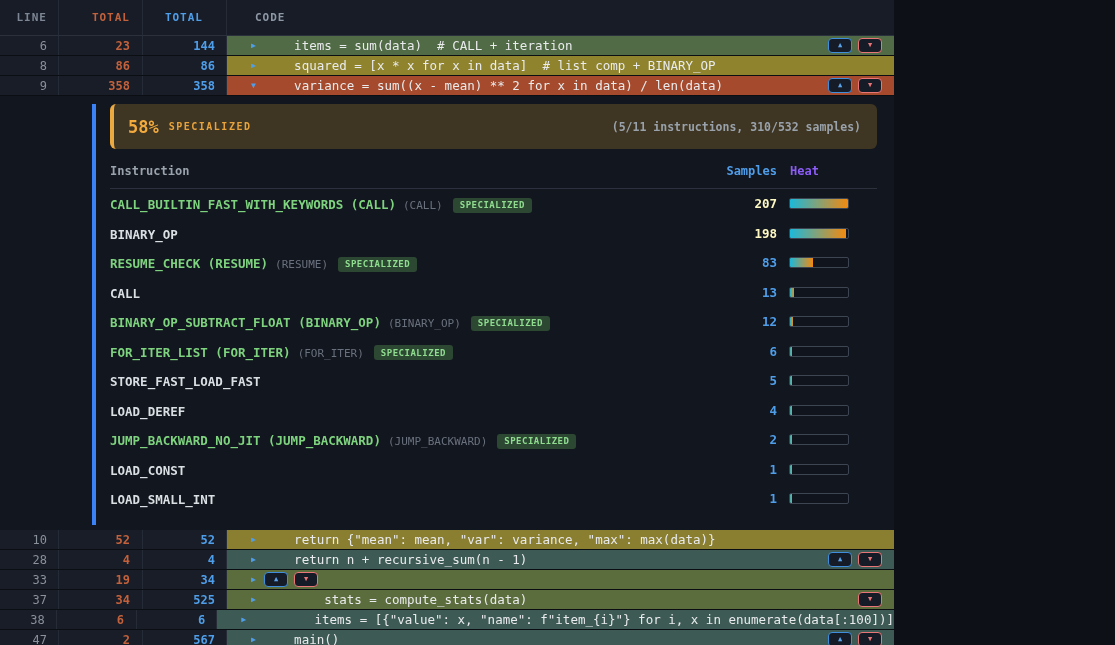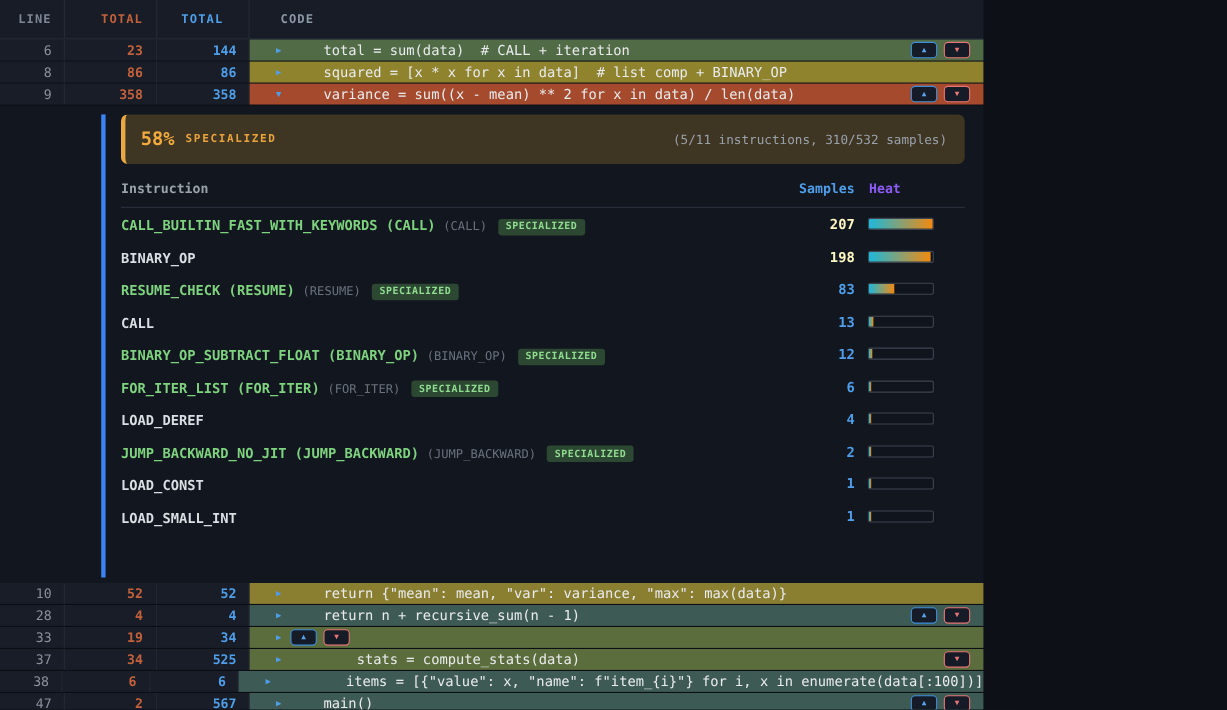--- a/index.html
+++ b/index.html
@@ -28,21 +28,21 @@
   .nav.up   { border:1.5px solid #3f8edd; color:#5aa4ec; }
   .nav.down { border:1.5px solid #e87676; color:#e87676; }
 
   
   .panel { height:426px; background:#12161e; position:relative; padding-left:92px; }
   .panel-line { position:absolute; left:92px; top:0; width:4px; height:421px; background:#3b82f6; }
   .panel-inner { margin:0 17px 0 18px; }
   .banner { margin-top:8px; height:45px; background:#3e3523; border-left:4px solid #eba942; border-radius:6px; display:flex; align-items:center; padding:0 16px 0 14px; }
   .pct { color:#f3ab3e; font-size:17px; font-weight:bold; }
   .pct-label { color:#e8a33d; font-size:10px; font-weight:bold; letter-spacing:1.5px; margin-left:10px; }
-  .banner-meta { margin-left:auto; color:#99a1aa; font-size:11.5px; }
+  .banner-meta { margin-left:auto; color:#99a1aa; font-size:11.5px;font-weight:bold; }
 
   .itable-hdr { display:grid; grid-template-columns:1fr 110px 93px; padding:15px 0 10px 0; border-bottom:1px solid #2b313d; }
   .itable-hdr .h { font-size:12px; font-weight:bold; }
   .h-instruction { color:#9aa2ac; }
   .h-samples { color:#4f9eea; text-align:right; padding-right:7px; }
   .h-heat { color:#8b5cf6; padding-left:6px; }
 
   .irow { display:grid; grid-template-columns:1fr 110px 93px; height:29.5px; align-items:center; }
   .iname { font-size:12.5px; font-weight:bold; color:#dadfe4; }
   .iname.green { color:#7ed37f; }
@@ -67,21 +67,21 @@
     <div class="hdr-cell col-total">TOTAL</div>
     <div class="hdr-cell col-code">CODE</div>
   </div>
 
   <div class="crow">
     <div class="cell line">6</div>
     <div class="cell self">23</div>
     <div class="cell total">144</div>
     <div class="codecell" style="background-color: rgb(80, 107, 69);">
       <span class="exp">▶</span>
-      <span class="codetext">    total = sum(data)  # CALL + iteration</span>
+      <span class="codetext">    items = sum(data)  # CALL + iteration</span>
       <span class="btns">
         <button class="nav up">
             <span>▲</span>
           </button>
         <button class="nav down">
             <span>▼</span>
           </button>
       </span>
     </div>
   </div>
@@ -188,20 +188,31 @@
         </div>
         <div class="isamples">6</div>
         <div class="iheat">
             <div class="track">
               <div class="fill" style="width: 2.9%;"></div>
             </div>
           </div>
       </div>
       <div class="irow">
         <div>
+          <span class="iname">STORE_FAST_LOAD_FAST</span>
+        </div>
+        <div class="isamples">5</div>
+        <div class="iheat">
+            <div class="track">
+              <div class="fill" style="width: 2.4%;"></div>
+            </div>
+          </div>
+      </div>
+      <div class="irow">
+        <div>
           <span class="iname">LOAD_DEREF</span>
         </div>
         <div class="isamples">4</div>
         <div class="iheat">
             <div class="track">
               <div class="fill" style="width: 1.9%;"></div>
             </div>
           </div>
       </div>
       <div class="irow">

